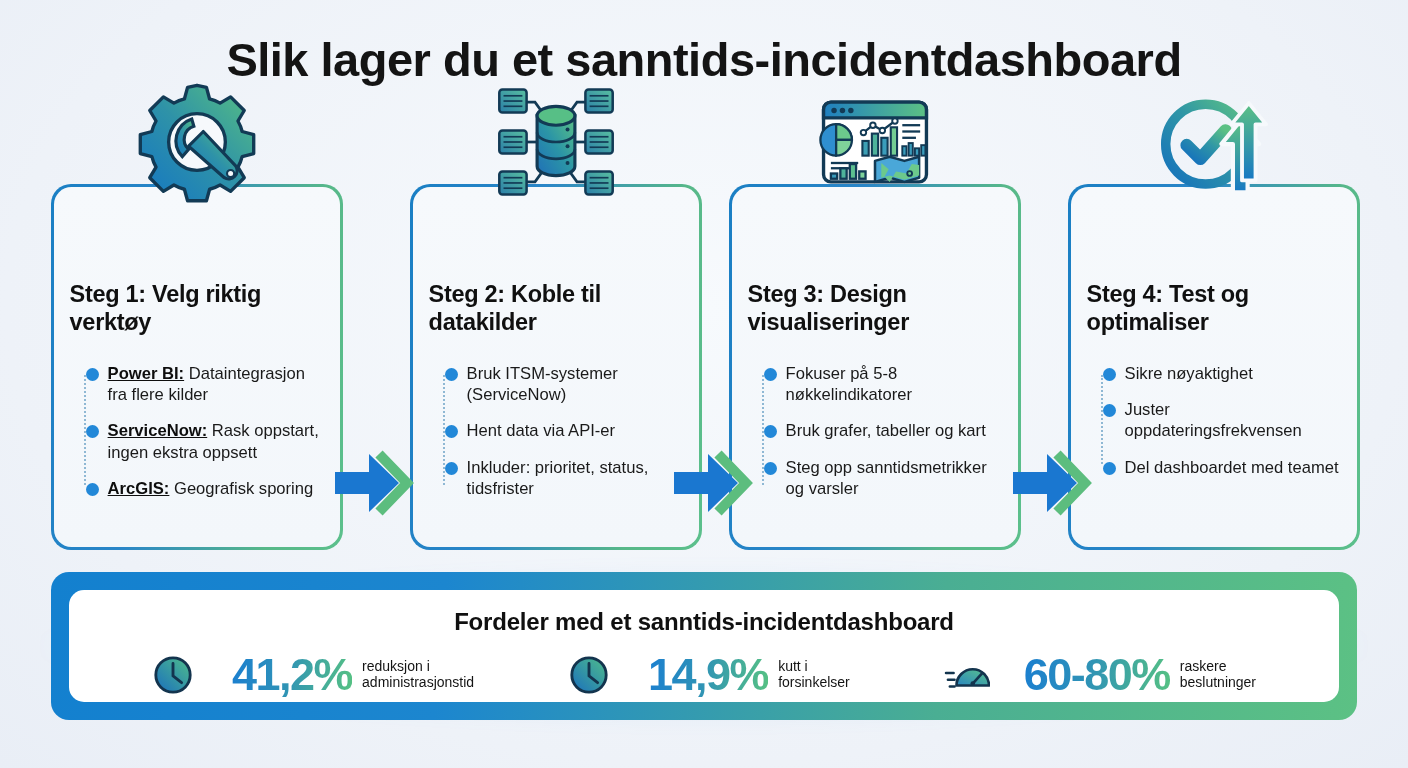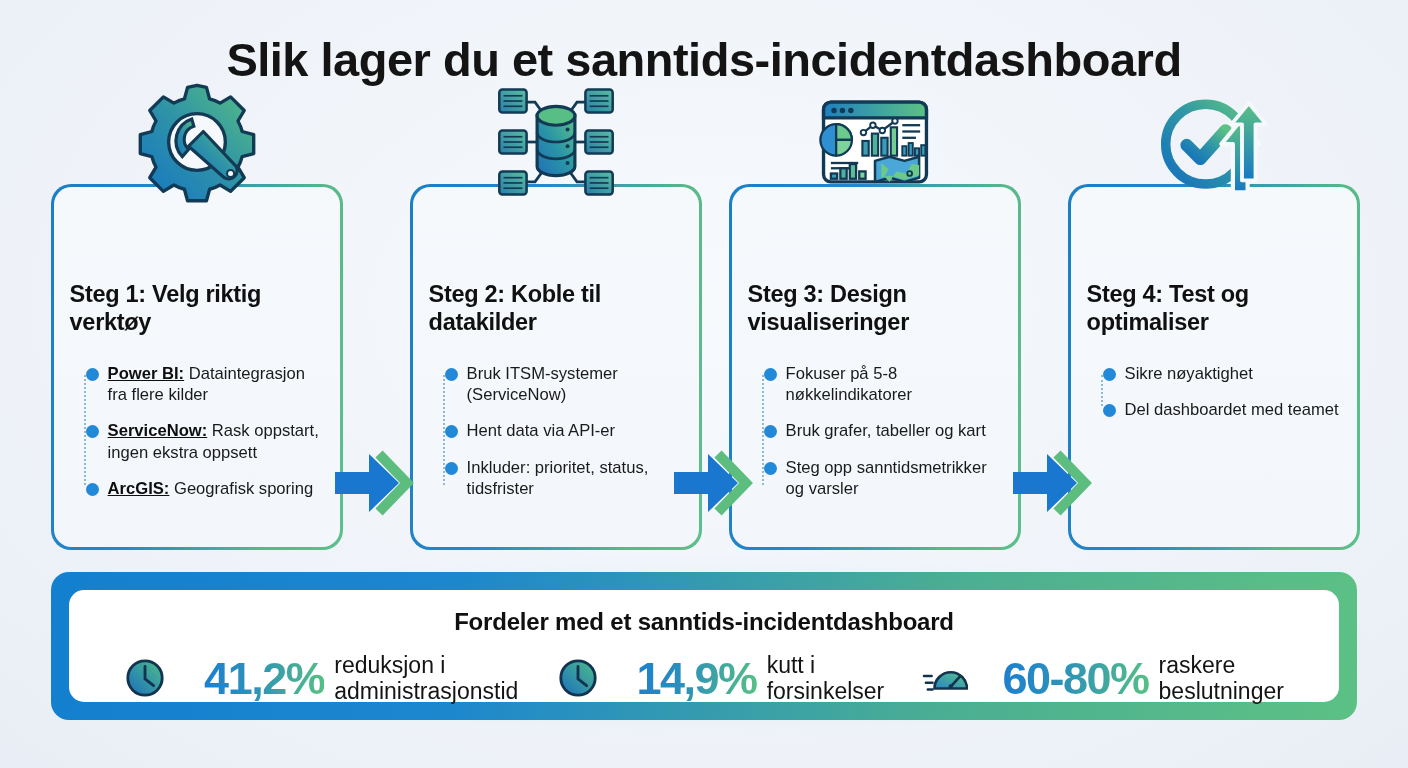--- a/index.html
+++ b/index.html
@@ -160,21 +160,21 @@
     letter-spacing: -1.5px;
     background: linear-gradient(95deg, #1b7fd0 0%, #2f93b6 45%, #56c183 100%);
     -webkit-background-clip: text;
     background-clip: text;
     color: transparent;
     white-space: nowrap;
     line-height: 1;
     margin-left: 28px;
   }
   .stat-label {
-    font-size: 23px;
+    font-size: 14px;
     line-height: 1.14;
     color: #141414;
     white-space: pre-line;
   }
 </style>
 </head>
 <body>
 
 <div id="root">
 
@@ -407,20 +407,24 @@
         </div>
         <div class="step-title">Steg 4: Test og optimaliser</div>
         <div class="bullets">
           <div class="dashline"></div>
           <div class="bullet">
             <span class="dot"></span>
             <b></b><span>Sikre nøyaktighet</span>
           </div>
           <div class="bullet">
             <span class="dot"></span>
+            <b></b><span>Juster oppdateringsfrekvensen</span>
+          </div>
+          <div class="bullet">
+            <span class="dot"></span>
             <b></b><span>Del dashboardet med teamet</span>
           </div>
         </div>
       </div>
     </div>
 
     <div class="conn conn1">
       <svg viewBox="0 0 82 66" width="82" height="66">
         <path d="M0 22 h34 v-18 l30 29 -30 29 v-18 h-34 z" fill="#1a77d0"></path>
         <polyline points="44,4 72,33 44,62" fill="none" stroke="#5cbd7e" stroke-width="10" stroke-linejoin="miter" stroke-linecap="butt"></polyline>

